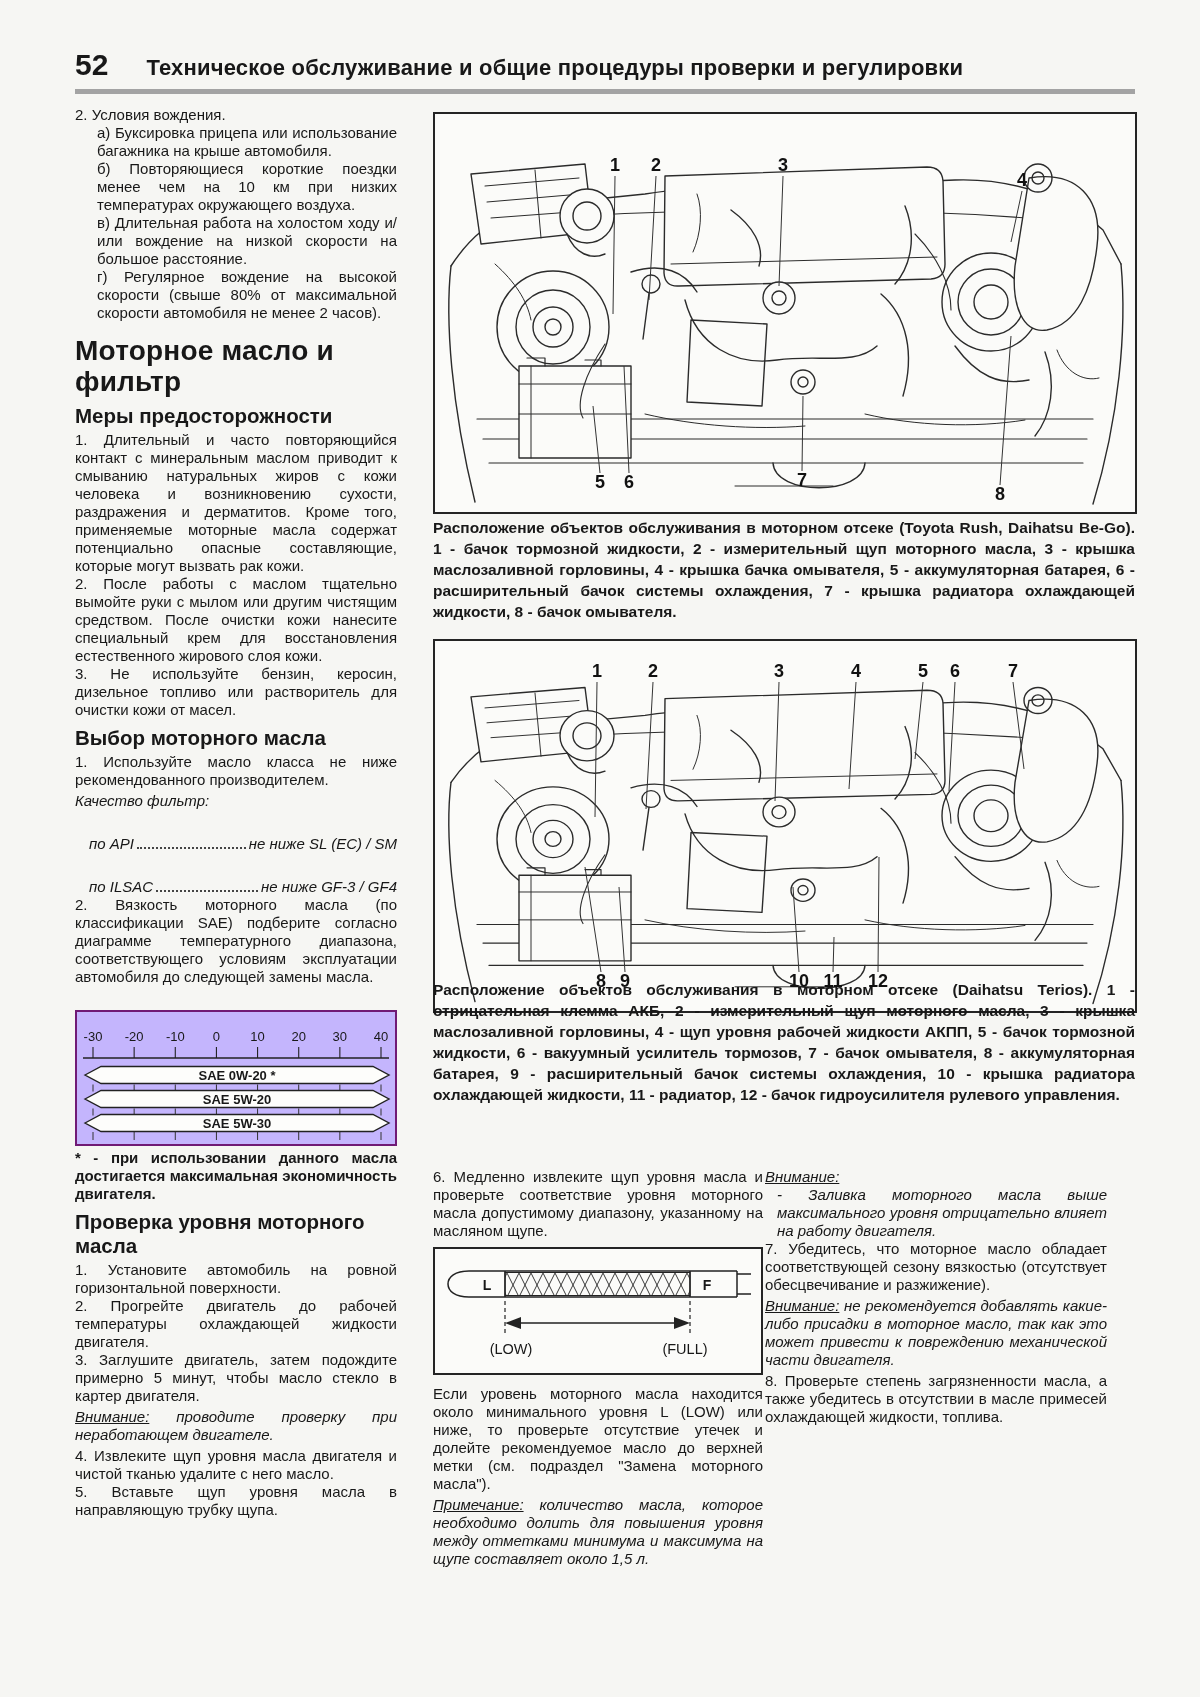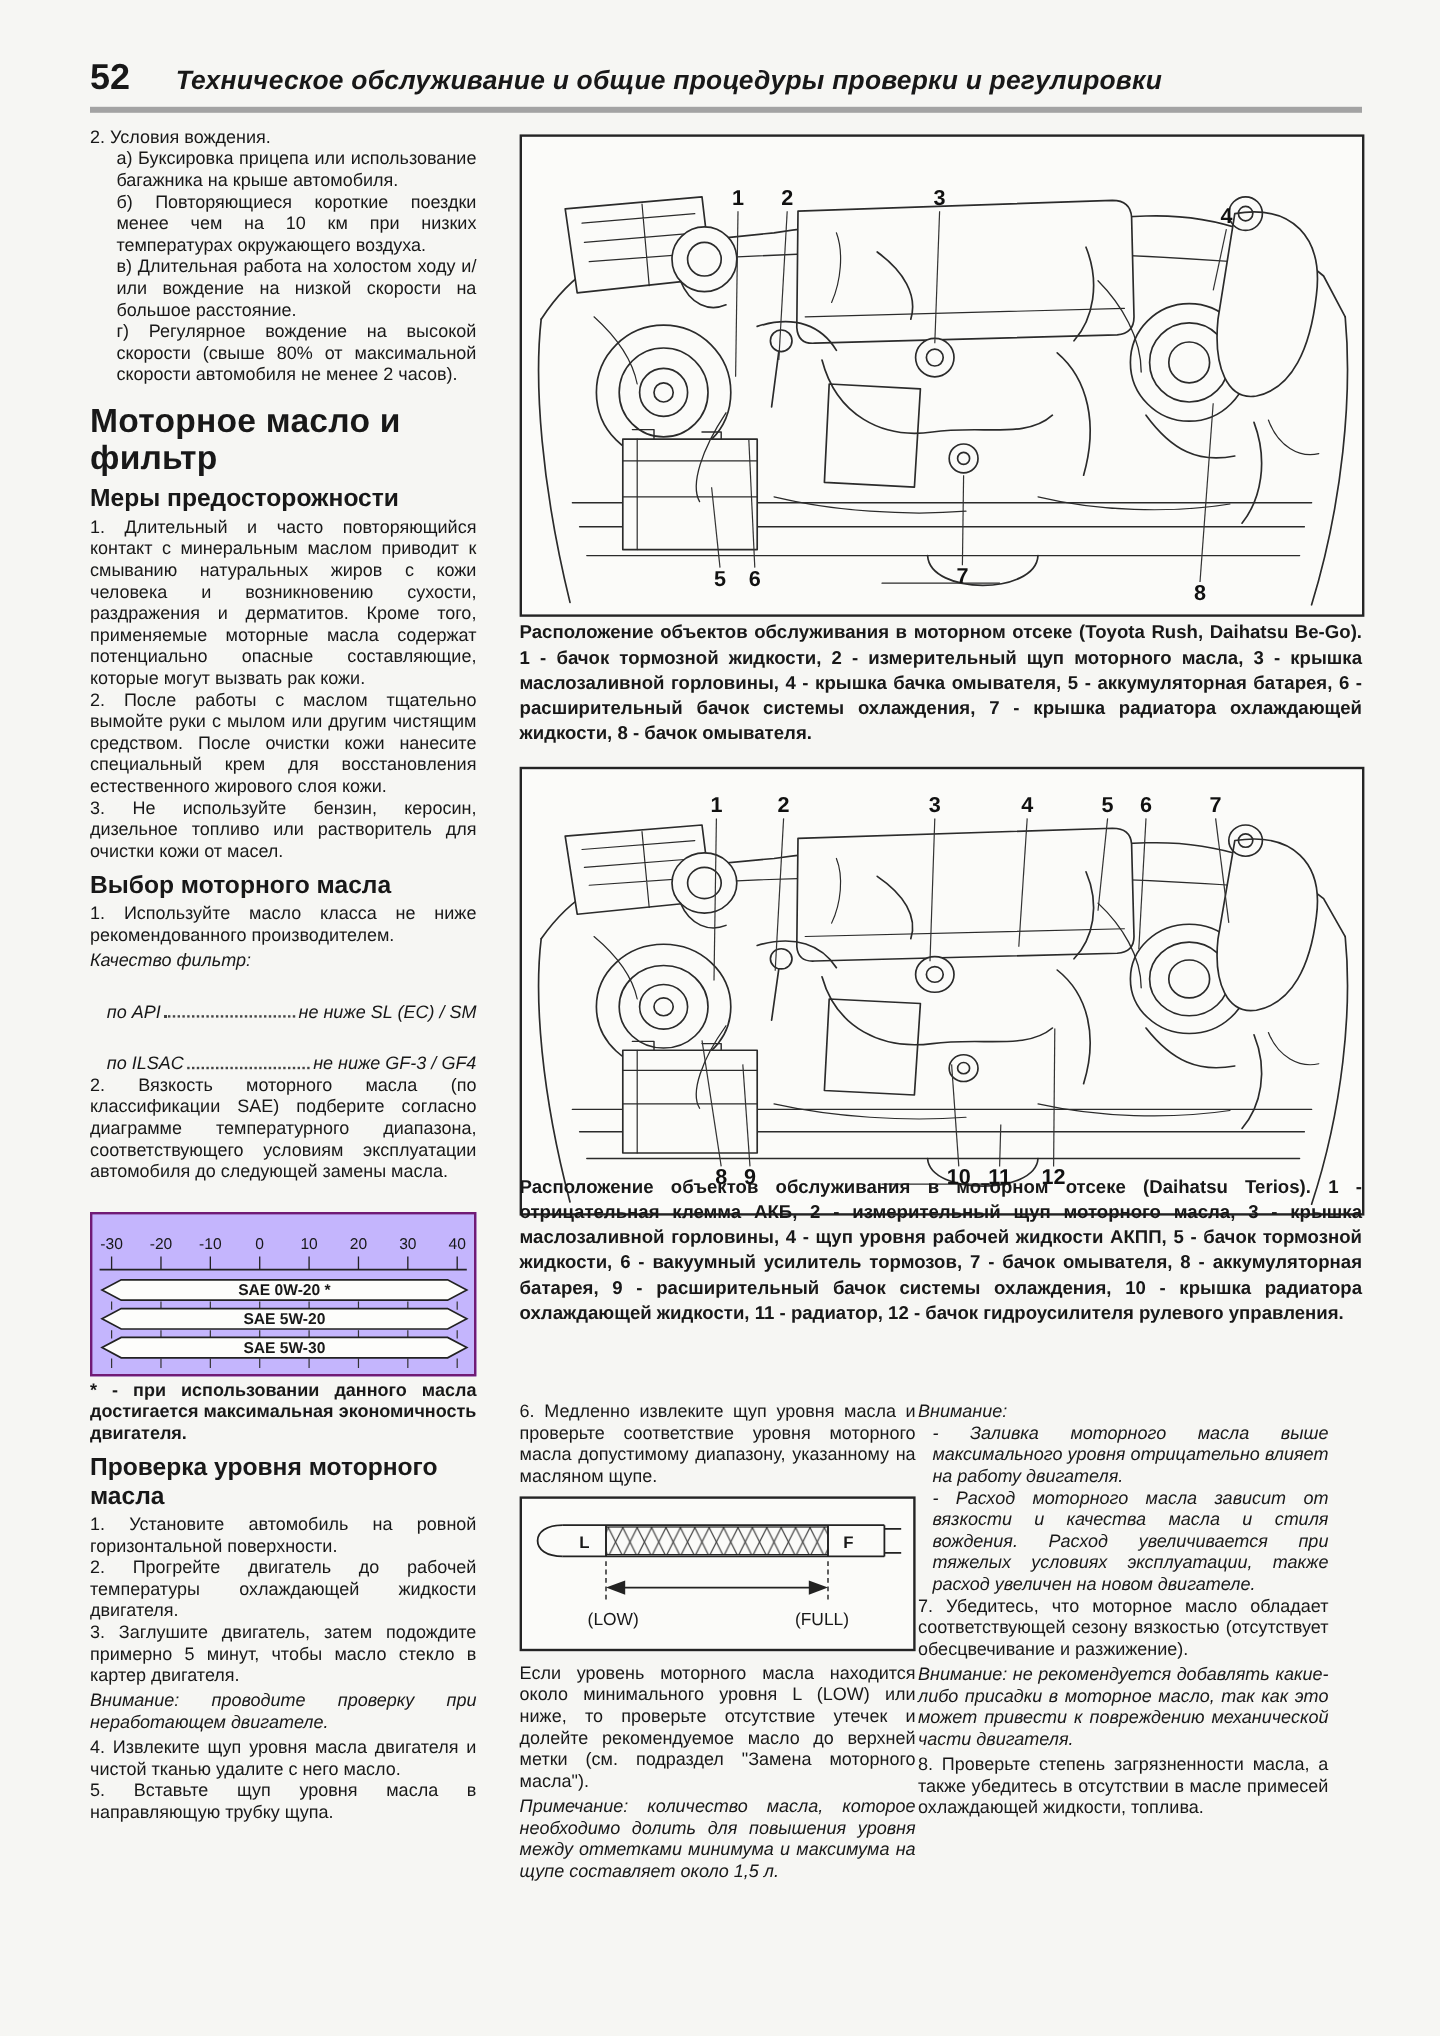--- a/index.html
+++ b/index.html
@@ -2,34 +2,34 @@
 <html><head>
 <meta charset="utf-8">
 <style>
   html,body{margin:0;padding:0;background:#e8e8e6;}
   .page{position:relative;width:1200px;height:1697px;background:#f6f6f3;overflow:hidden;
         font-family:"Liberation Sans","DejaVu Sans",sans-serif;color:#181818;}
   
   .header{position:absolute;left:75px;top:48px;width:1060px;border-bottom:5px solid #a3a3a3;
           padding-bottom:7px;display:flex;align-items:baseline;gap:38px;}
   .page-num{font-size:30px;font-weight:bold;}
-  .page-title{font-size:22px;font-weight:bold;letter-spacing:.2px;font-style:italic;}
+  .page-title{font-size:22px;font-weight:bold;letter-spacing:.2px;}
   
   .p{margin:0;text-align:justify;font-size:15px;line-height:18px;}
   .sub{padding-left:22px;}
   .col{position:absolute;}
   .col-left{left:75px;top:106px;width:322px;}
   h1{font-size:28px;line-height:31px;margin:13px 0 5px;font-weight:bold;letter-spacing:.2px;}
   h2{font-size:20.5px;line-height:24px;margin:7px 0 3px;font-weight:bold;}
   .spec-label{font-style:italic;margin-top:3px;}
   .spec-row{display:flex;align-items:baseline;font-style:italic;padding-left:14px;font-size:15px;line-height:19px;margin-top:24px;}
   .spec-dots{flex:1;border-bottom:2px dotted #444;margin:0 3px 3px 3px;min-width:20px;}
   .footnote{font-weight:bold;margin-top:3px;font-size:15px;}
   .note{font-style:italic;margin:3px 0;}
-  .note-label{font-style:italic;margin-top:24px;}
+  .note-label{text-decoration:underline;font-style:italic;margin-top:24px;}
   .warn-item{font-style:italic;padding-left:12px;}
   
   .sae-box{border:2px solid #701a75;margin-top:24px;background:#c4b5fd;}
   .diagram{position:absolute;border:2px solid #242424;background:#fbfbf9;}
   .d1{left:433px;top:112px;width:700px;height:398px;}
   .d2{left:433px;top:639px;width:700px;height:370px;}
   .caption{position:absolute;left:433px;width:702px;font-weight:bold;font-size:15.5px;
            line-height:21px;text-align:justify;}
   .cap1{top:517px;}
   .cap2{top:979px;}
@@ -279,21 +279,20 @@
       <span class="note-label">Примечание:</span>
       <span>количество масла, которое необходимо долить для повышения уровня между отметками минимума и максимума на щупе составляет около 1,5 л.</span>
     </p>
   </div>
 
   <div class="col col-right">
     <p class="p">
       <span class="note-label">Внимание:</span>
     </p>
     <p class="p warn-item">- Заливка моторного масла выше максимального уровня отрицательно влияет на работу двигателя.</p>
-    <p class="p warn-item">- Расход моторного масла зависит от вязкости и качества масла и стиля вождения. Расход увеличивается при тяжелых условиях эксплуатации, также расход увеличен на новом двигателе.</p>
     <p class="p">7. Убедитесь, что моторное масло обладает соответствующей сезону вязкостью (отсутствует обесцвечивание и разжижение).</p>
     <p class="p note">
       <span class="note-label">Внимание:</span>
       <span>не рекомендуется добавлять какие-либо присадки в моторное масло, так как это может привести к повреждению механической части двигателя.</span>
     </p>
     <p class="p">8. Проверьте степень загрязненности масла, а также убедитесь в отсутствии в масле примесей охлаждающей жидкости, топлива.</p>
   </div>
 
 </div>
 

